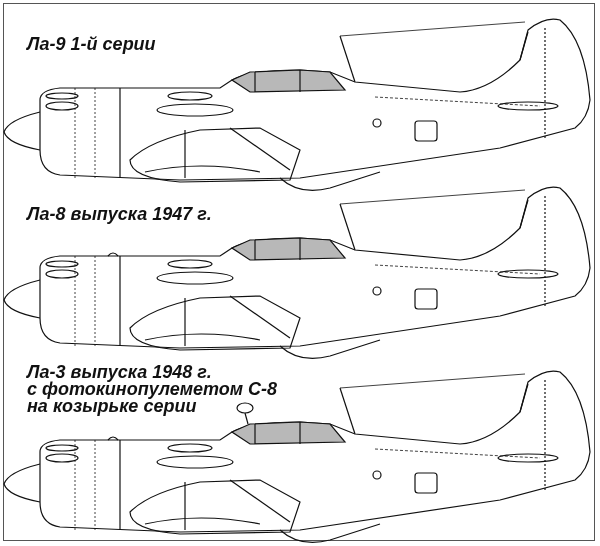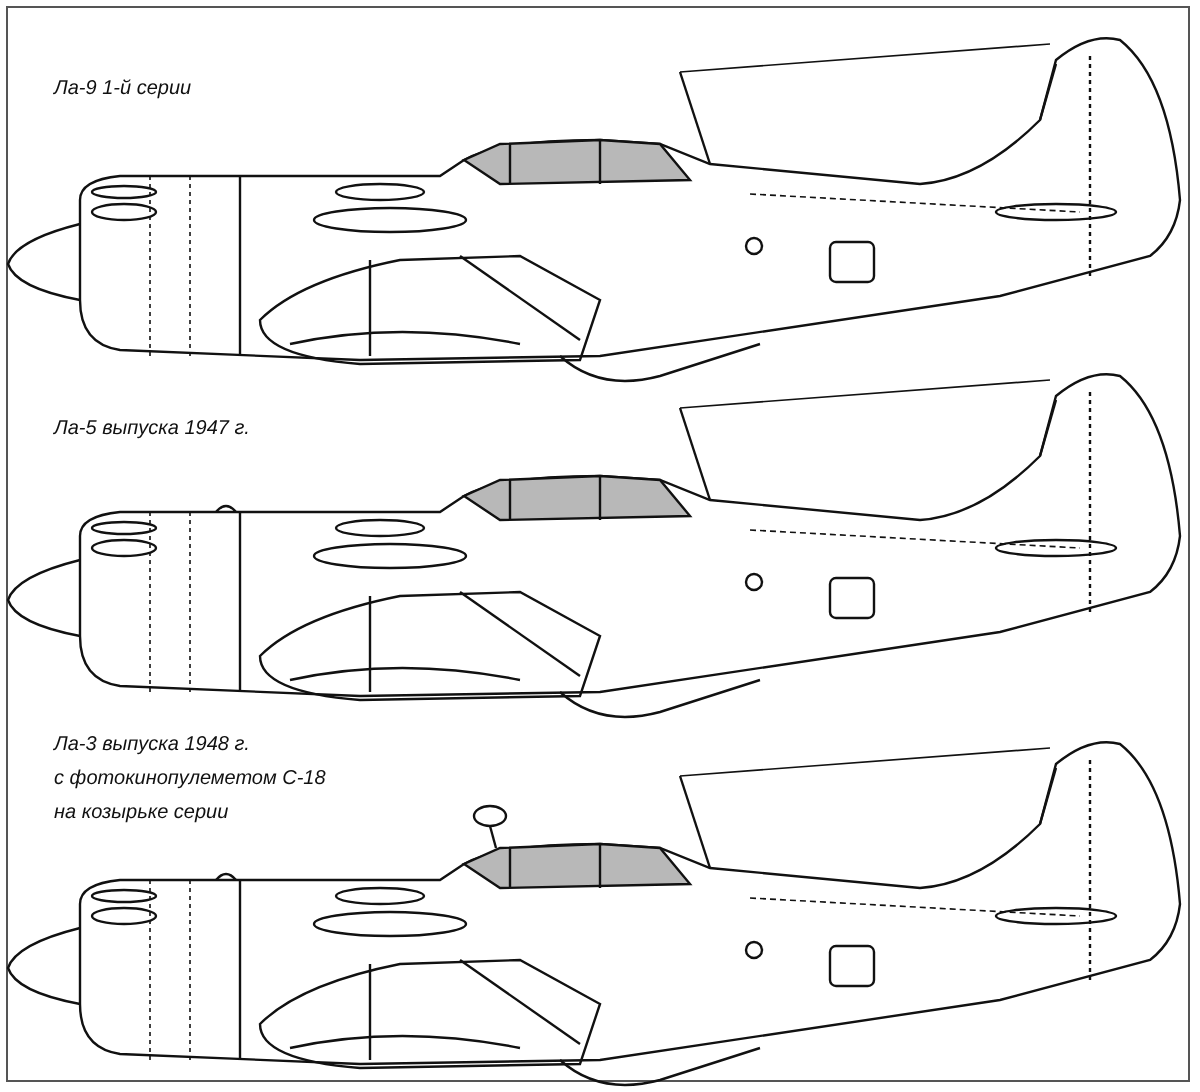--- a/index.html
+++ b/index.html
@@ -1,35 +1,35 @@
 <!DOCTYPE html>
 <html><head>
 <meta charset="utf-8">
 <style>
   html, body { margin: 0; padding: 0; background: #ffffff; }
   body { width: 600px; height: 546px; position: relative; overflow: hidden; font-family: "Liberation Sans", sans-serif; }
   .frame { position: absolute; left: 3px; top: 3px; width: 592px; height: 538px; border: 1px solid #555; box-sizing: border-box; }
-  .label { position: absolute; left: 27px; font-style: italic; font-weight: normal; font-size: 10px; color: #111; line-height: 17px; white-space: nowrap; }
+  .label { position: absolute; left: 27px; font-style: italic; font-weight: bold; font-size: 18px; color: #111; line-height: 17px; white-space: nowrap; }
   .plane { position: absolute; left: 0; width: 600px; height: 180px; }
   svg { display: block; }
 </style>
 </head>
 <body>
 
 <div class="frame"></div>
 
 <div class="label" style="top:36px">
   <div>Ла-9 1-й серии</div>
 </div>
 <div class="label" style="top:206px">
-  <div>Ла-5 выпуска 1947 г.</div>
+  <div>Ла-8 выпуска 1947 г.</div>
 </div>
 <div class="label" style="top:364px">
   <div>Ла-3 выпуска 1948 г.</div>
-  <div>с фотокинопулеметом С-18</div>
+  <div>с фотокинопулеметом С-8</div>
   <div>на козырьке серии</div>
 </div>
 
 <div class="plane" style="top:0px">
   <svg width="600" height="200" viewBox="0 0 600 200">
     <g fill="none" stroke="#111" stroke-width="1.2">
 
       <path d="M40,112 Q8,120 4,132 Q8,144 40,150"></path>
 
       <path d="M40,100 Q40,90 60,88 L220,88 L232,80 Q250,70 300,70 L330,72 L355,82 L460,92 Q490,90 520,60 L528,30 Q545,16 560,20 Q585,40 590,100 Q588,118 575,128 L500,148 L300,178 L180,180 L60,175 Q40,172 40,150 Z"></path>

